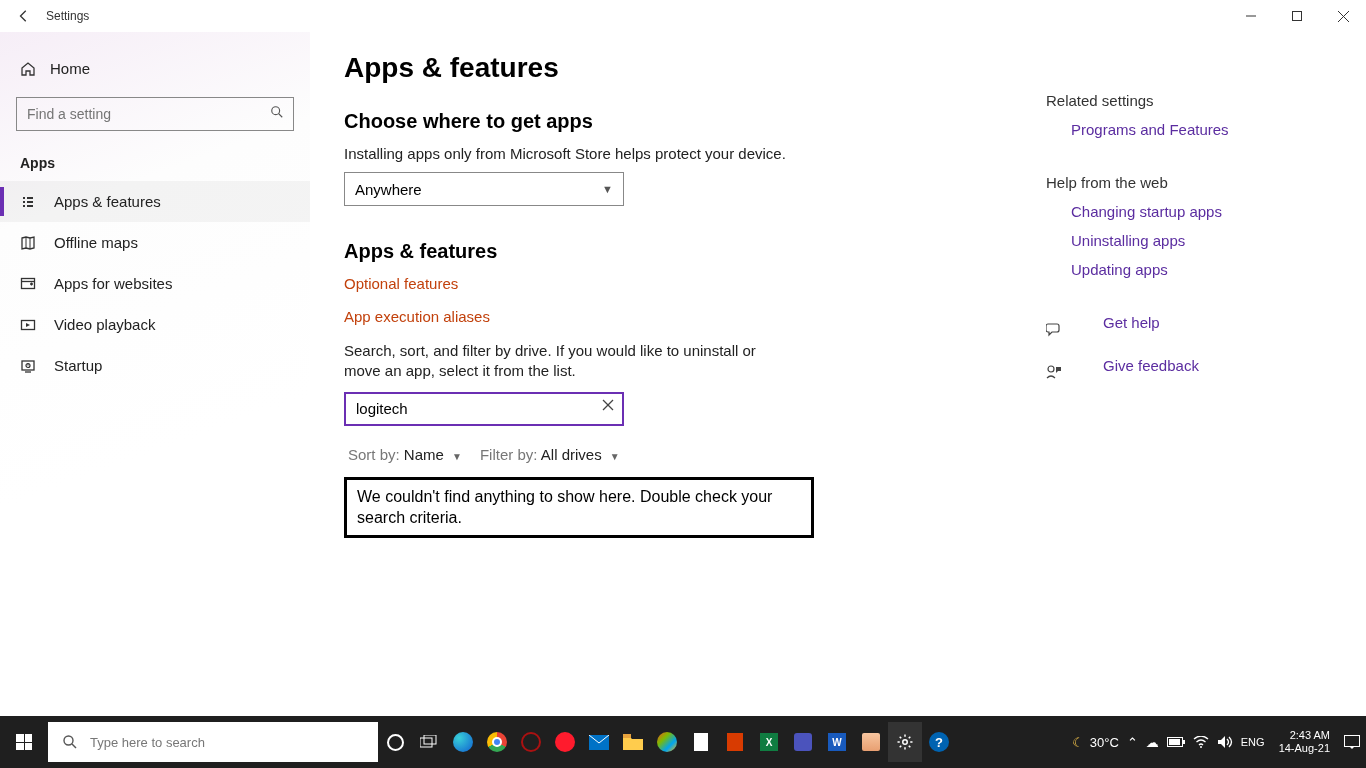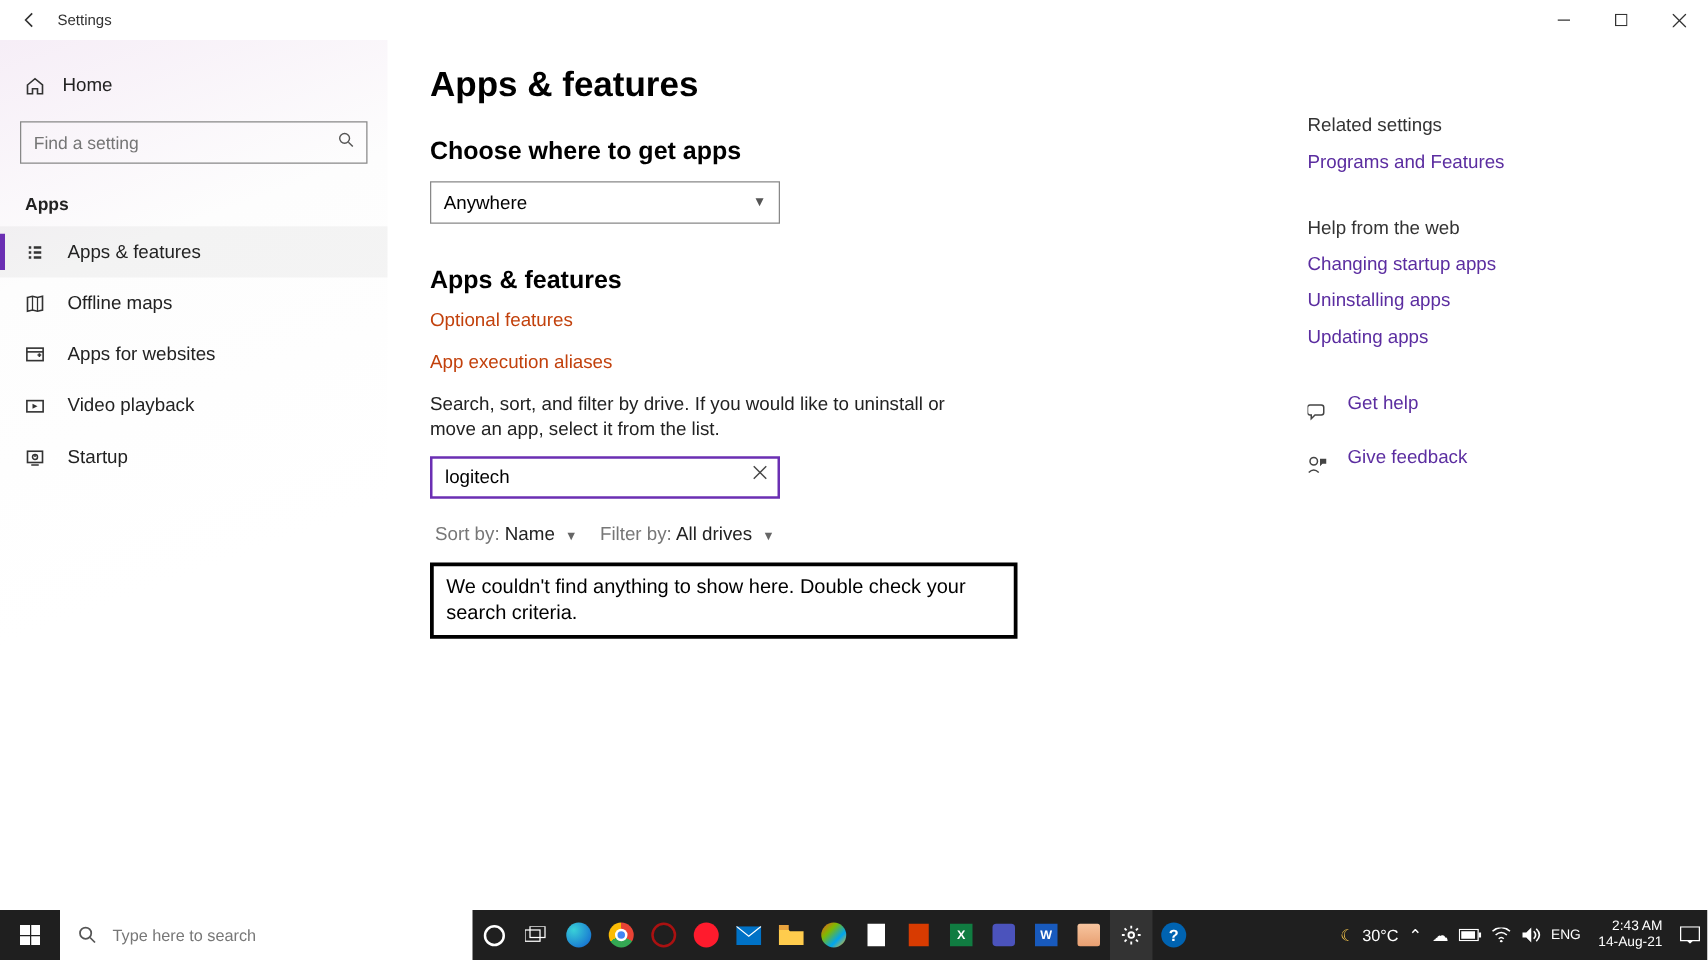--- a/index.html
+++ b/index.html
@@ -42,27 +42,27 @@
   .app-search-wrap .clear { position:absolute; right:10px; top:7px; font-size:14px; color:#444; }
   .sort-filter { display:flex; gap:18px; font-size:15px; margin-bottom: 14px; padding-left:4px; }
   .sf span.lbl { color:#777; }
   .sf span.val { color:#222; }
   .sf .chev { font-size:10px; color:#666; margin-left:4px; }
   .empty-box { border:3px solid #000000; padding:6px 10px; font-size:16px; max-width: 470px; line-height:1.35; }
 
   
   .rail { width: 300px; padding-top: 40px; font-size:15px; }
   .rail .rh { color:#333; margin-bottom: 12px; }
-  .rail a { display:block; color:#5b2da0; text-decoration:none; margin-bottom: 12px; }
+  .rail a { display:block; color:#5b2da0; text-decoration:none; margin-bottom: 12px; margin-left: 25px; }
   .rail .gap { height: 24px; }
   .rail .ico-line { display:flex; align-items:center; gap:14px; margin-bottom:14px; }
   .rail .ico-line .ric { width:18px; color:#444; font-size:15px; }
 
   
-  .taskbar { height: 40px; background:#1f1f1f; display:flex; align-items:center; color:#fff; font-size:13px; }
+  .taskbar { height: 52px; background:#1f1f1f; display:flex; align-items:center; color:#fff; font-size:13px; }
   .taskbar .start { width:48px; height:40px; display:flex; align-items:center; justify-content:center; }
   .taskbar .start .winlogo { width:16px; height:16px; display:grid; grid-template-columns:1fr 1fr; grid-template-rows:1fr 1fr; gap:1px; }
   .taskbar .start .winlogo div { background:#fff; }
   .taskbar .searchbox { width:330px; height:40px; background:#fff; color:#777; display:flex; align-items:center; gap:12px; padding:0 14px; }
   .taskbar .tb-icon { width:34px; height:40px; display:flex; align-items:center; justify-content:center; font-size:17px; }
   .tb-circle { width:20px; height:20px; border-radius:50%; }
   .taskbar .tray { margin-left:auto; display:flex; align-items:center; gap:8px; padding-right:6px; }
   .taskbar .weather { display:flex; align-items:center; gap:6px; font-size:13px; }
   .taskbar .clock { text-align:right; font-size:11px; line-height:1.15; padding:0 6px; }
   .tray-ic { font-size:13px; color:#fff; }
@@ -174,20 +174,21 @@
           <span>Startup</span>
         </div>
       </div>
   </div>
 
   <div class="main">
     <div class="page">
       <h1>Apps &amp; features</h1>
 
       <h2>Choose where to get apps</h2>
+      <div class="sub">Installing apps only from Microsoft Store helps protect your device.</div>
       <div class="combo">
         <span>Anywhere</span>
         <span class="chev">▼</span>
       </div>
 
       <h2>Apps &amp; features</h2>
       <a class="link">Optional features</a>
       <a class="link">App execution aliases</a>
 
       <div class="desc">Search, sort, and filter by drive. If you would like to uninstall or move an app, select it from the list.</div>

